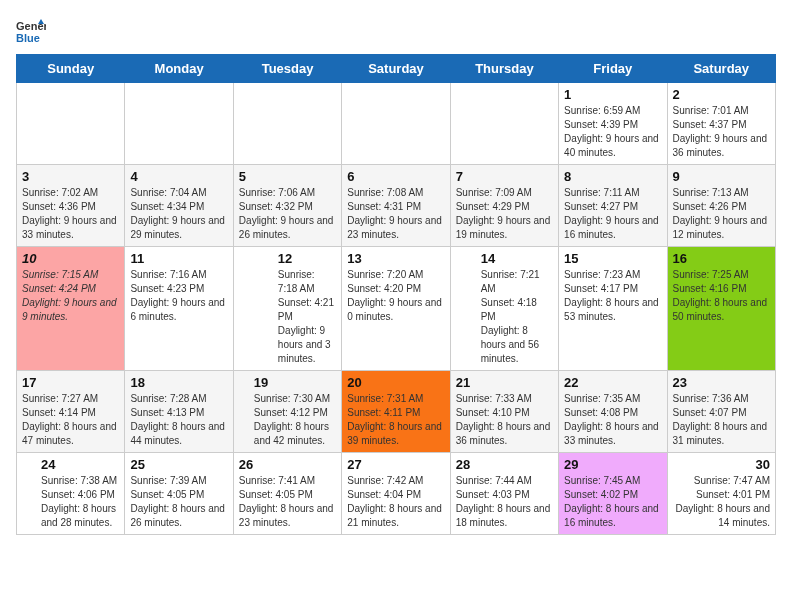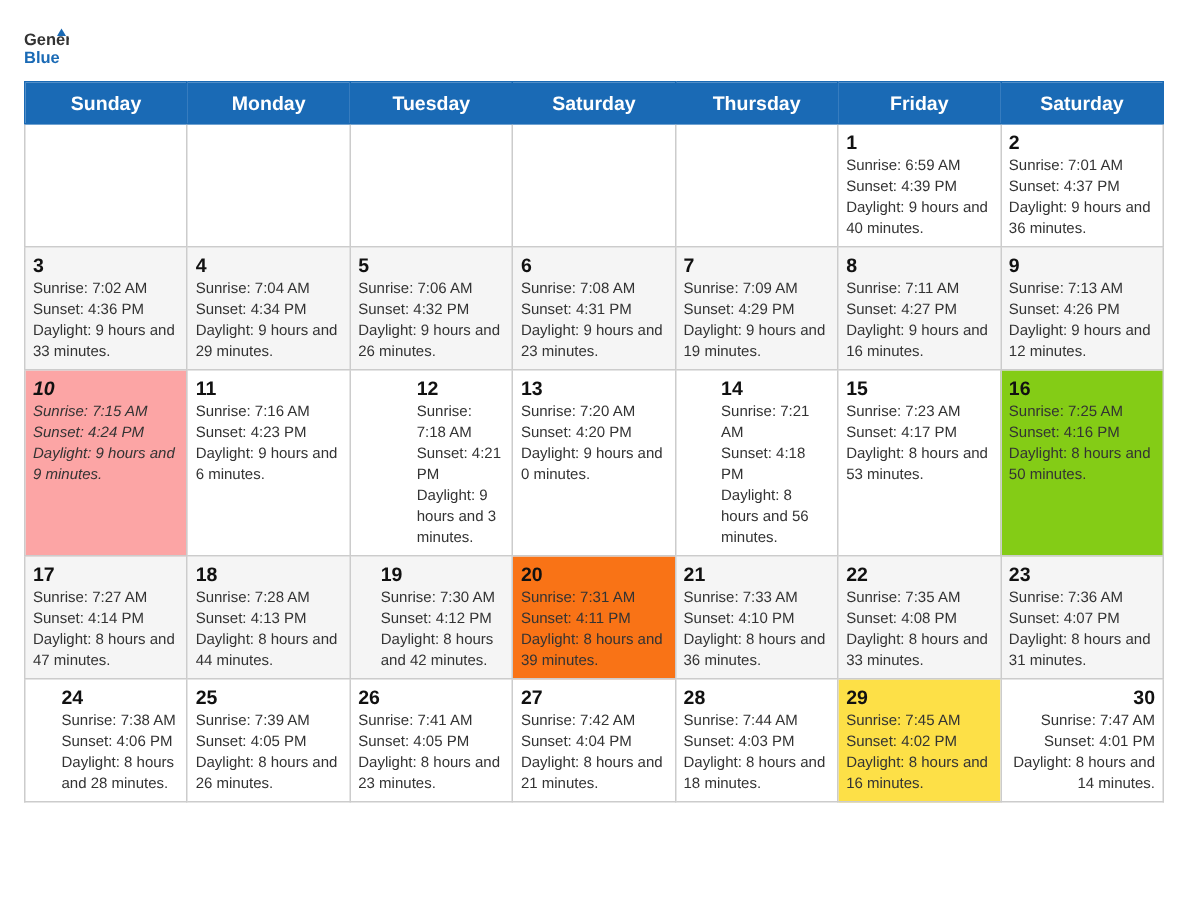--- a/index.html
+++ b/index.html
@@ -234,21 +234,21 @@
           <div class="day-detail">Sunrise: 7:41 AM<br>Sunset: 4:05 PM<br>Daylight: 8 hours and 23 minutes.</div>
         </td>
         <td style="background: rgb(255, 255, 255); margin-left: 48px;">
           <div class="day-num">27</div>
           <div class="day-detail">Sunrise: 7:42 AM<br>Sunset: 4:04 PM<br>Daylight: 8 hours and 21 minutes.</div>
         </td>
         <td style="background: rgb(255, 255, 255);">
           <div class="day-num">28</div>
           <div class="day-detail">Sunrise: 7:44 AM<br>Sunset: 4:03 PM<br>Daylight: 8 hours and 18 minutes.</div>
         </td>
-        <td style="background: #fde047; margin-left: 40px;">
+        <td style="background: #f0abfc; margin-left: 40px;">
           <div class="day-num">29</div>
           <div class="day-detail">Sunrise: 7:45 AM<br>Sunset: 4:02 PM<br>Daylight: 8 hours and 16 minutes.</div>
         </td>
         <td style="background: rgb(255, 255, 255); text-align: right;">
           <div class="day-num">30</div>
           <div class="day-detail">Sunrise: 7:47 AM<br>Sunset: 4:01 PM<br>Daylight: 8 hours and 14 minutes.</div>
         </td>
       </tr>
     </tbody>
 </table>

